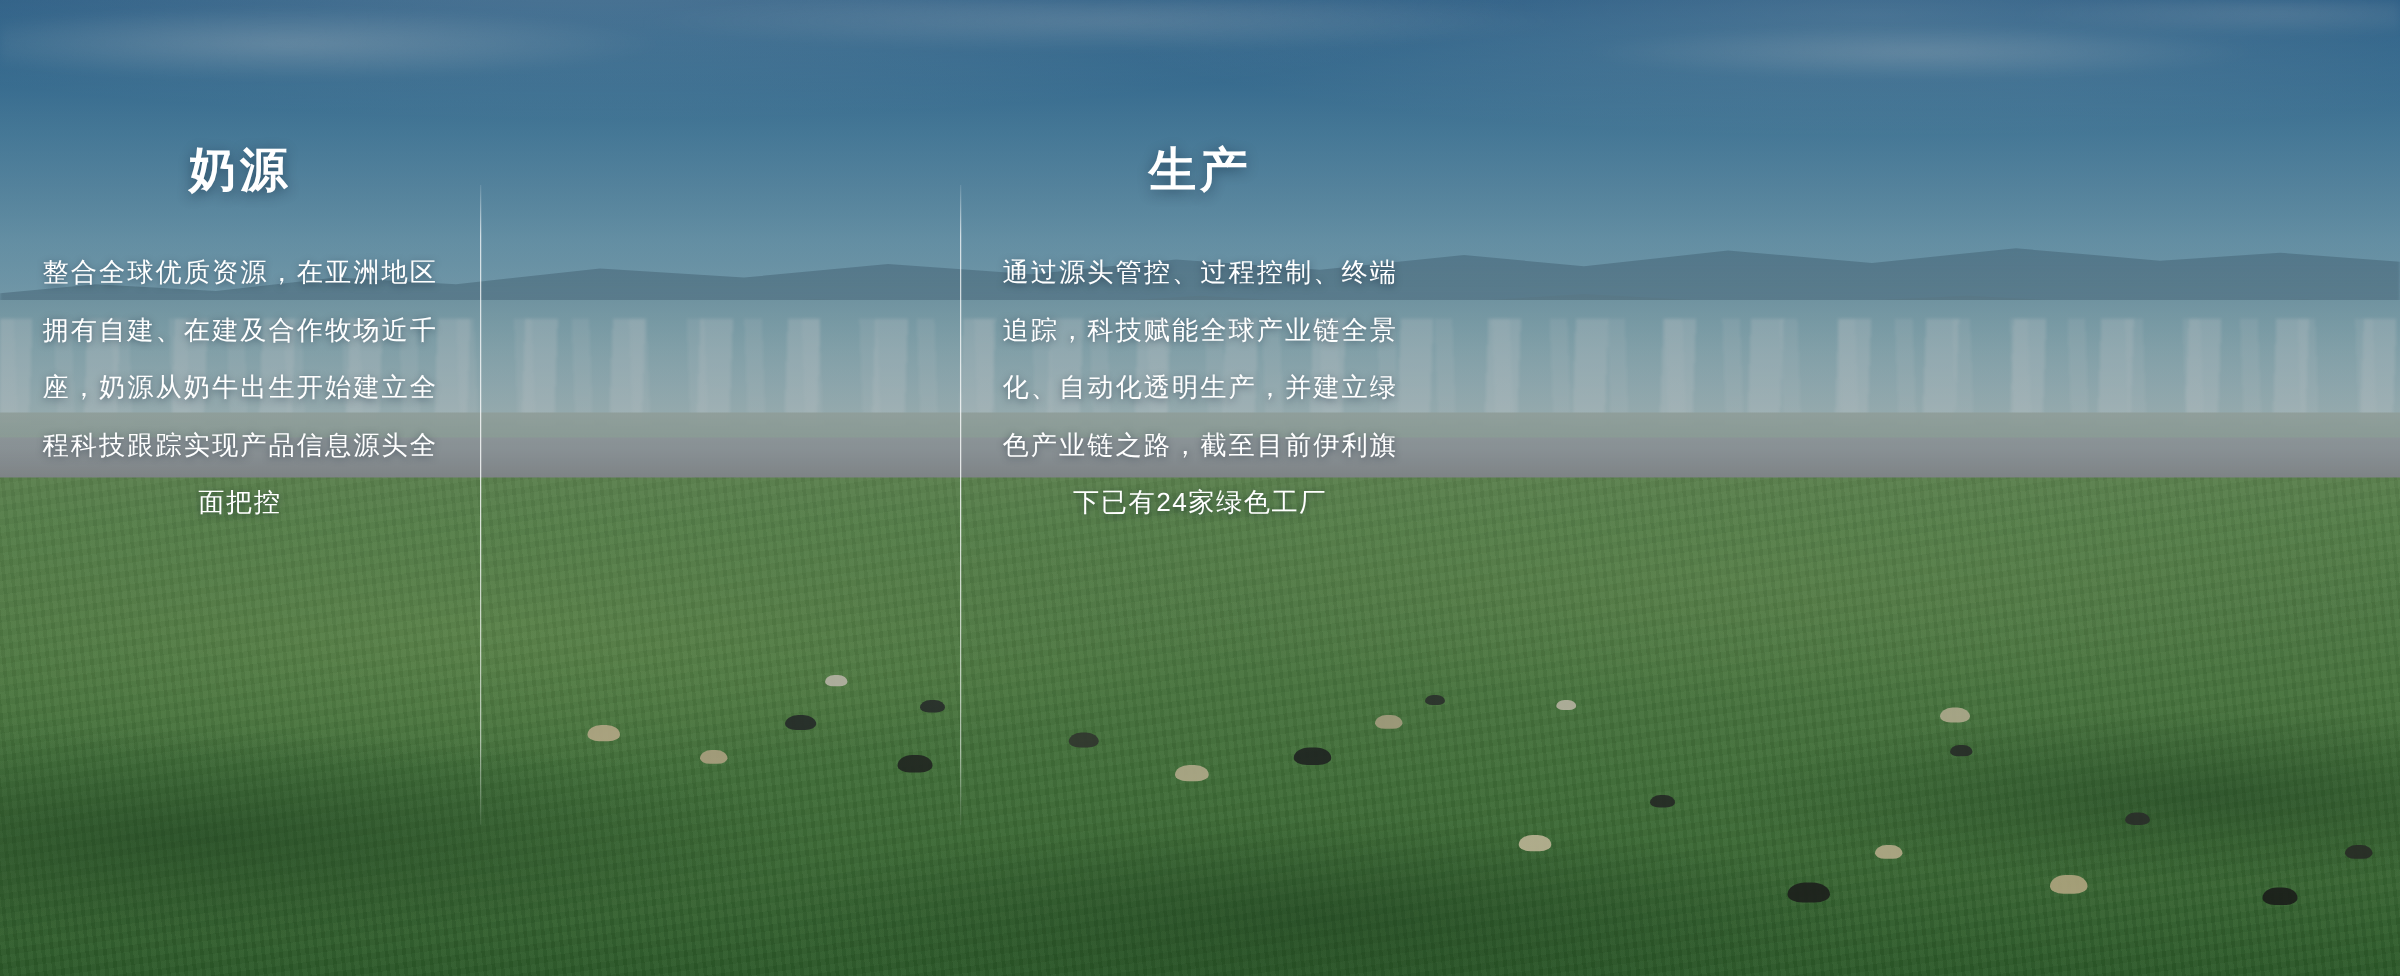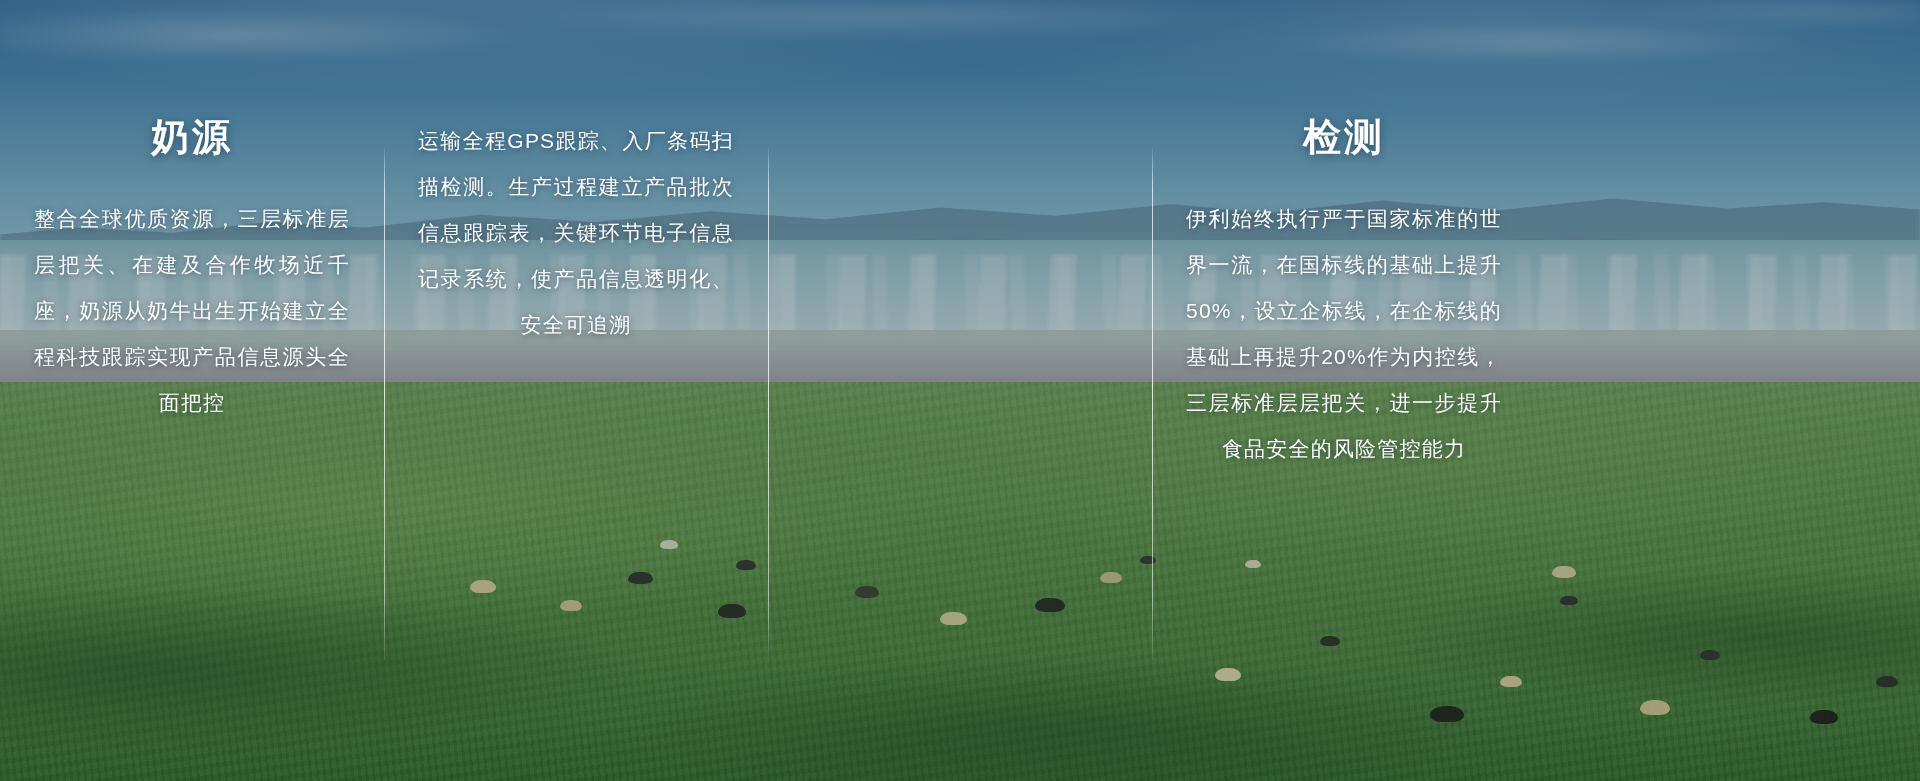--- a/index.html
+++ b/index.html
@@ -219,30 +219,27 @@
     <div class="cow" style="left:1245px;top:560px;width:16px;height:8px;background:#e0d5bd;"></div>
     <div class="cow" style="left:1560px;top:596px;width:18px;height:9px;background:#2e2e28;"></div>
   </div>
 
   <div class="veil"></div>
 
   <div class="panels">
 
     <div class="panel">
       <h2 class="panel-title">奶源</h2>
-      <p class="panel-desc">整合全球优质资源，三层标准层层把关、在建及合作牧场近千座，奶源从奶牛出生开始建立全程科技跟踪实现产品信息源头全面把控</p>
-    </div>
-
-    <div class="panel">
-      <p class="panel-desc">运输全程GPS跟踪、入厂条码扫描检测。生产过程建立产品批次信息跟踪表，关键环节电子信息记录系统，使产品信息透明化、安全可追溯</p>
+      <p class="panel-desc">整合全球优质资源，在亚洲地区拥有自建、在建及合作牧场近千座，奶源从奶牛出生开始建立全程科技跟踪实现产品信息源头全面把控</p>
     </div>
 
     <div class="panel">
     </div>
 
     <div class="panel">
-      <h2 class="panel-title">检测</h2>
-      <p class="panel-desc">伊利始终执行严于国家标准的世界一流，在国标线的基础上提升50%，设立企标线，在企标线的基础上再提升20%作为内控线，三层标准层层把关，进一步提升食品安全的风险管控能力</p>
+      <h2 class="panel-title">生产</h2>
+      <p class="panel-desc">通过源头管控、过程控制、终端追踪，科技赋能全球产业链全景化、自动化透明生产，并建立绿色产业链之路，截至目前伊利旗下已有24家绿色工厂</p>
     </div>
+
 
 
   </div>
 </div>
 
 </body></html>

